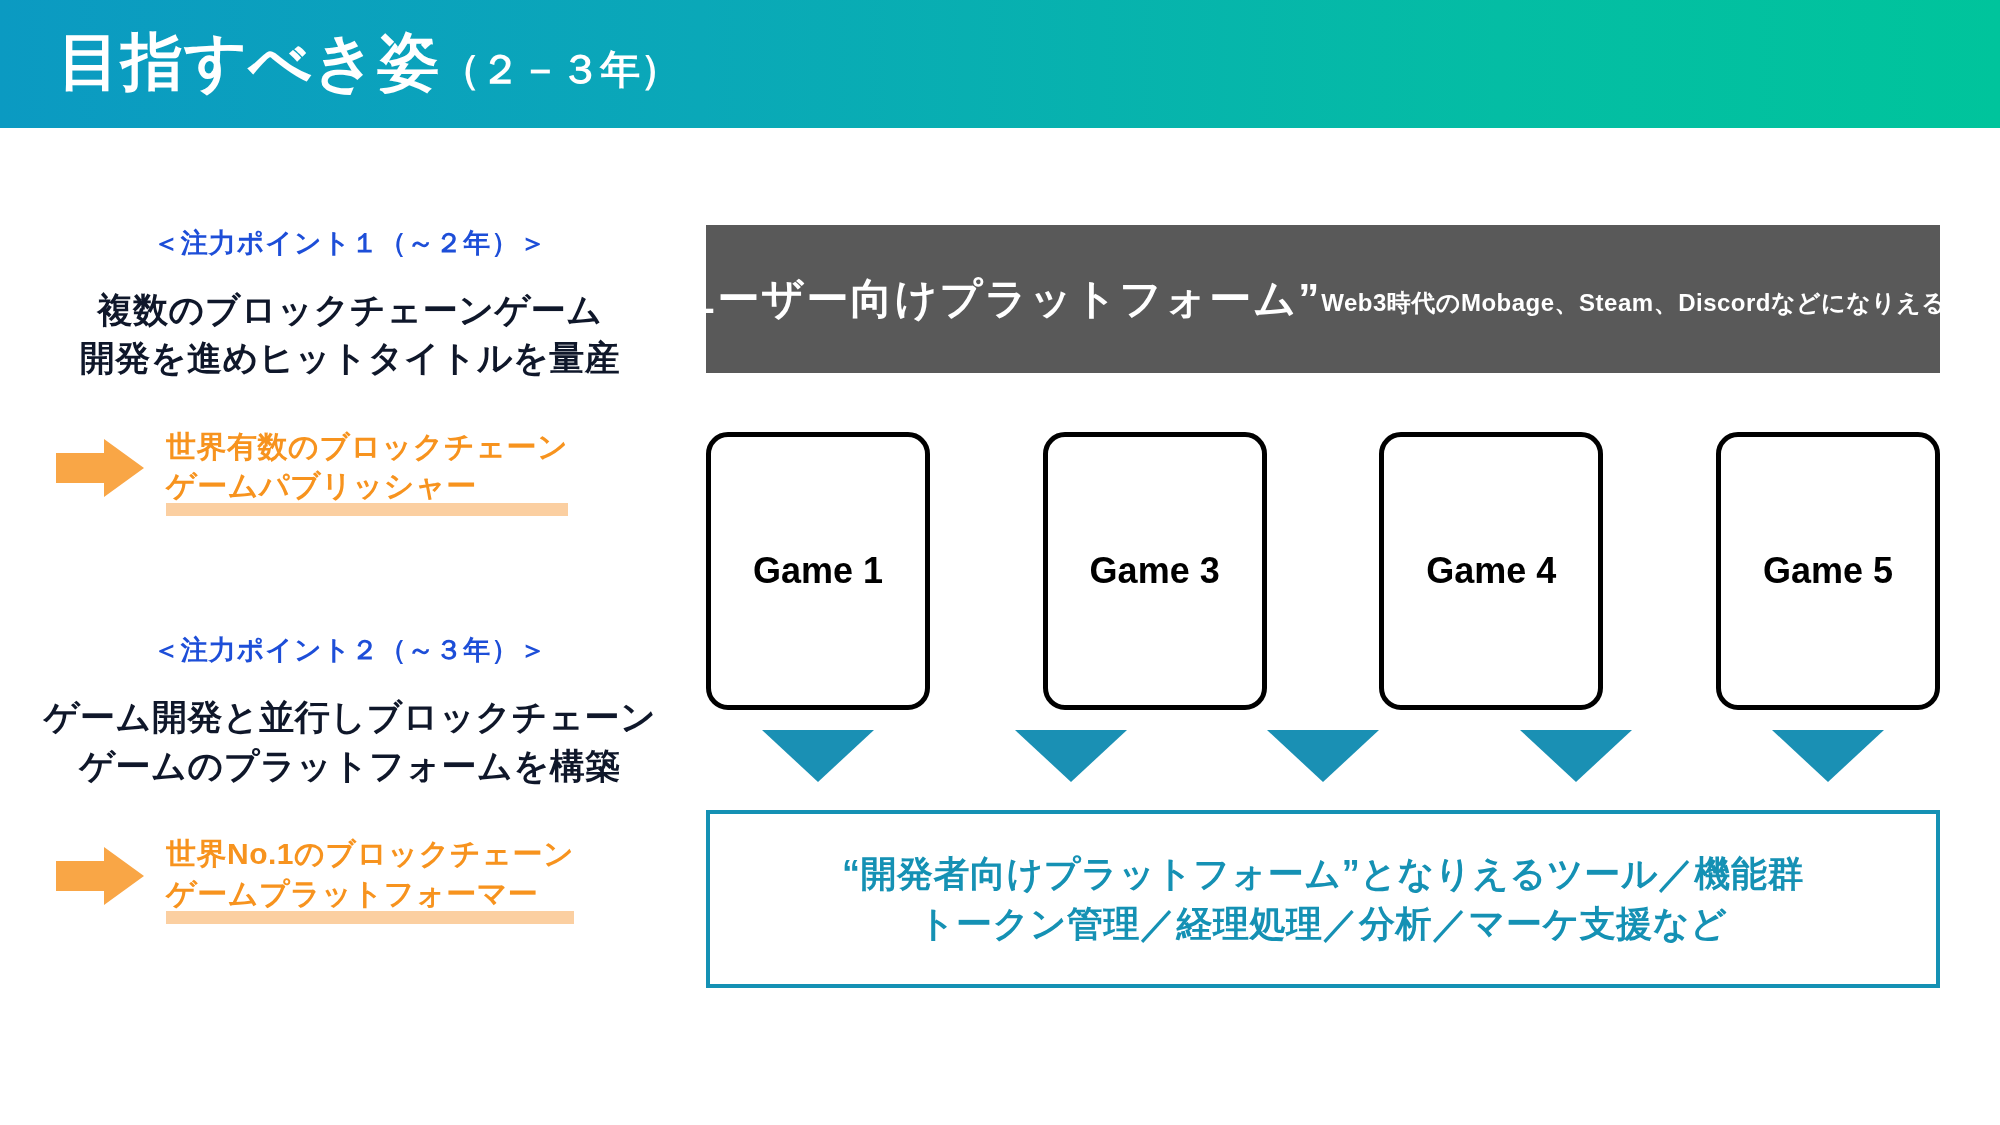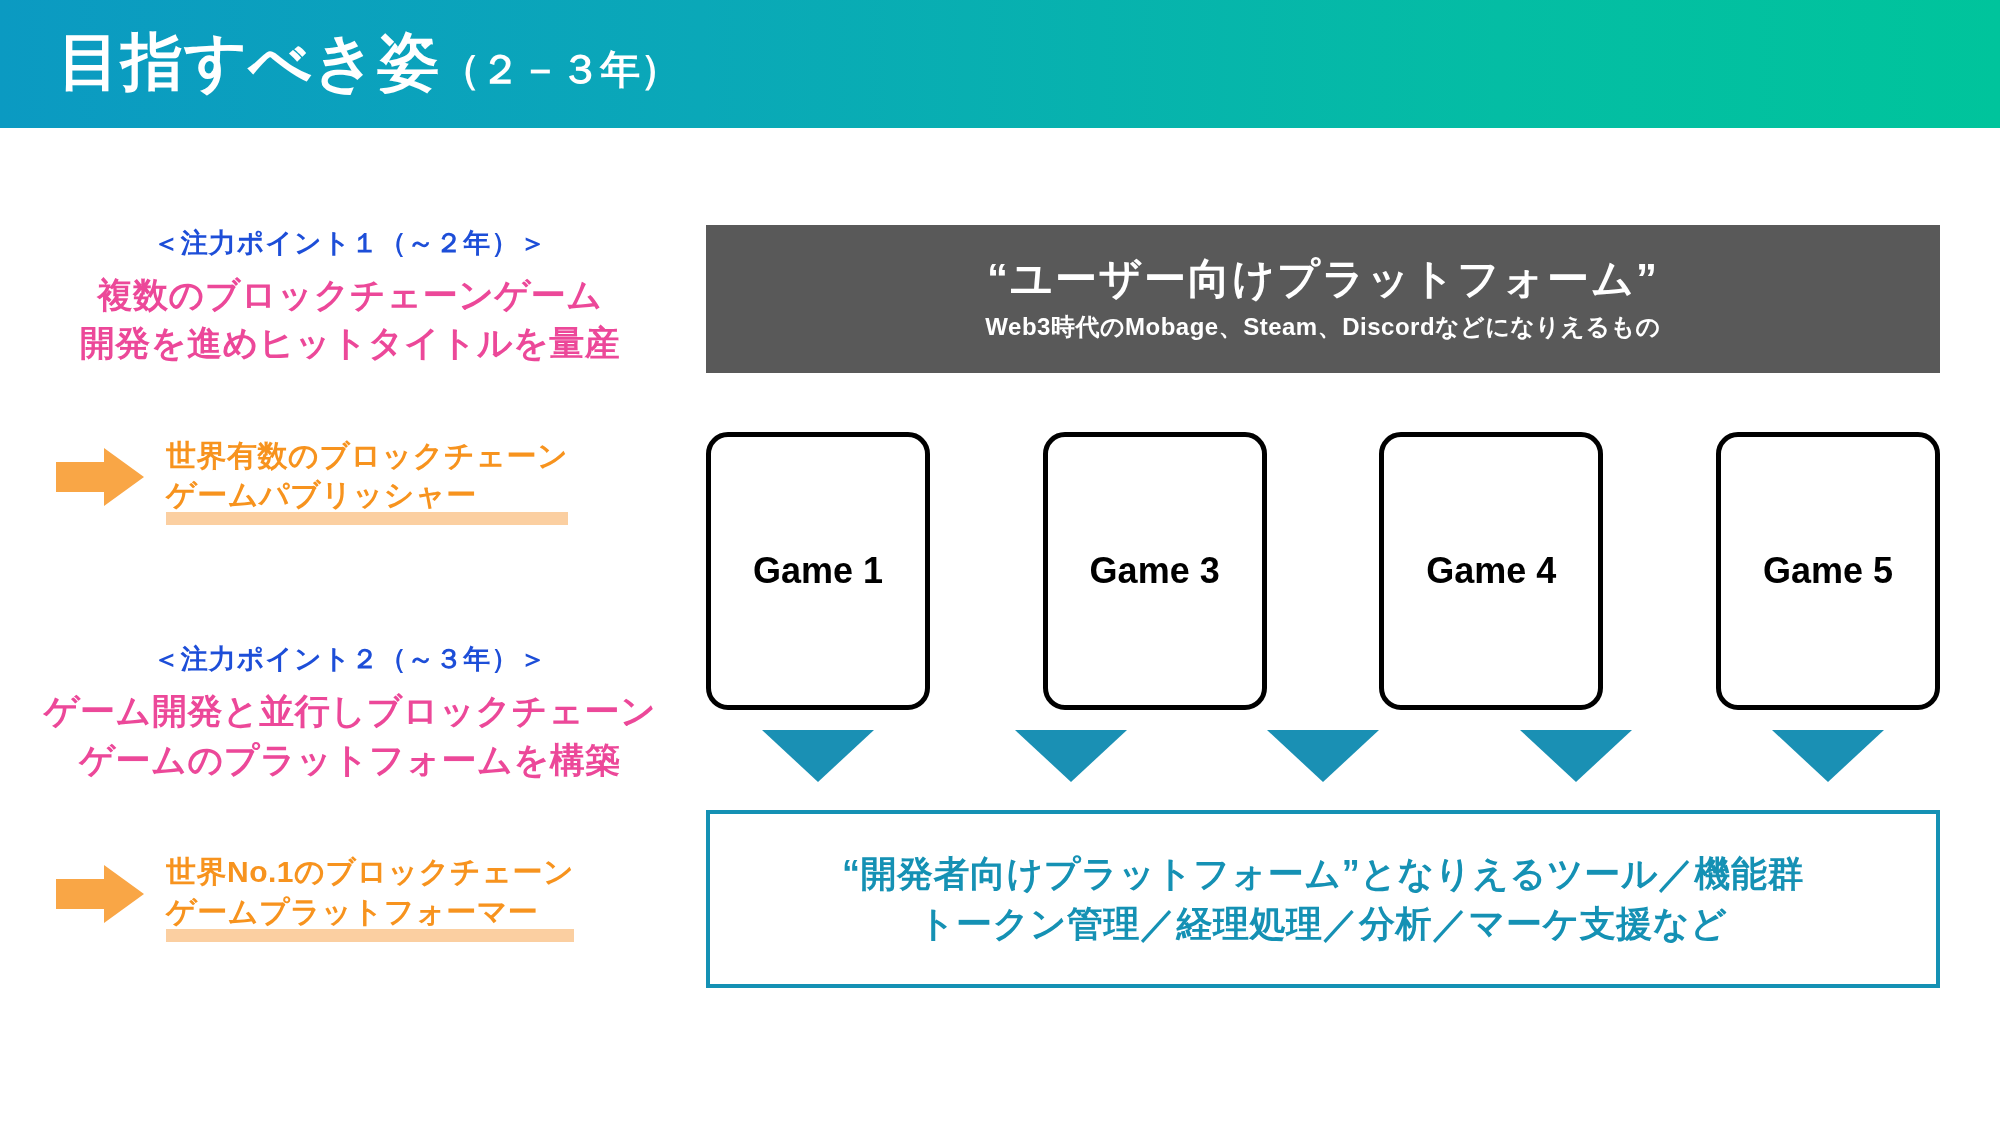--- a/index.html
+++ b/index.html
@@ -57,31 +57,31 @@
     font-size: 27px;
     font-weight: bold;
     color: #1d4ed8;
     letter-spacing: 1px;
     white-space: nowrap;
   }
   .focus-body {
     text-align: center;
     font-size: 35px;
     font-weight: bold;
-    color: #ec4899;
+    color: #0f172a;
     line-height: 1.38;
-    margin-top: 10px;
+    margin-top: 25px;
     letter-spacing: 0.5px;
     white-space: nowrap;
   }
 
   .outcome-row {
     display: flex;
     align-items: center;
-    margin-top: 68px;
+    margin-top: 44px;
     padding-left: 36px;
   }
   .arrow-right {
     width: 88px;
     height: 62px;
     flex: 0 0 auto;
     margin-right: 22px;
   }
   .outcome-text-wrap {
     position: relative;
@@ -110,21 +110,21 @@
 
   
   .gray-box {
     position: absolute;
     left: 706px;
     top: 225px;
     width: 1234px;
     height: 148px;
     background: #595959;
     display: flex;
-    flex-direction: column;
+    flex-direction: row;
     align-items: center;
     justify-content: center;
   }
   .gray-title {
     color: #ffffff;
     font-size: 42px;
     font-weight: bold;
     letter-spacing: 2px;
     line-height: 1.15;
     white-space: nowrap;

